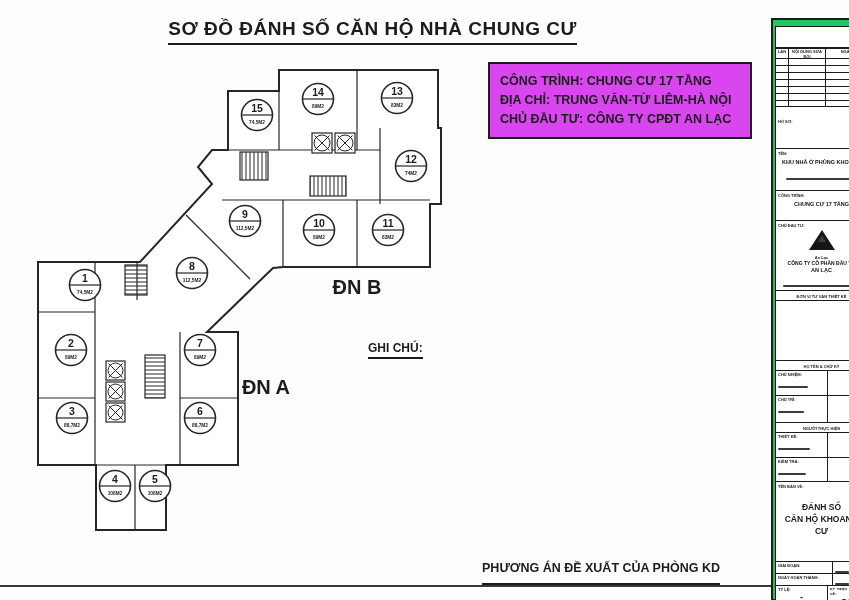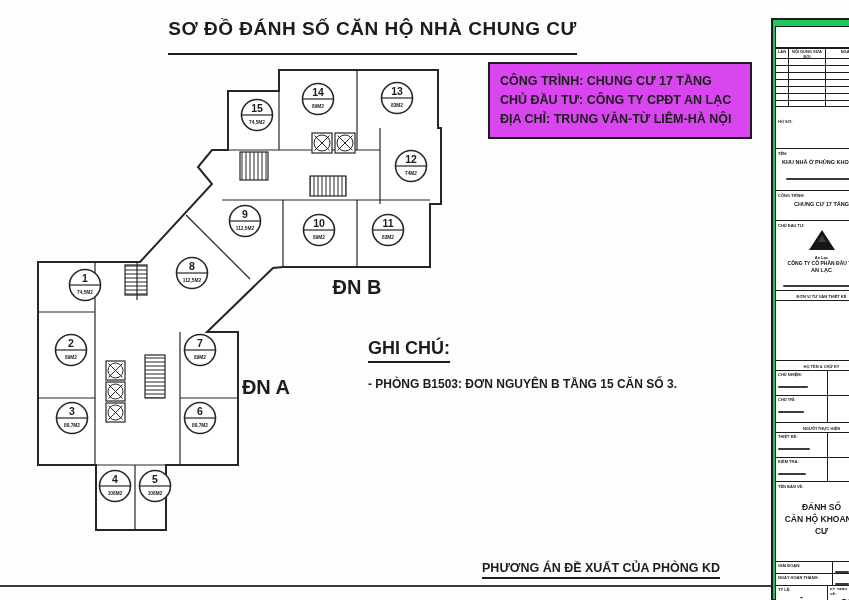--- a/index.html
+++ b/index.html
@@ -2,30 +2,30 @@
 <html><head>
 <meta charset="utf-8">
 <style>
   html,body{margin:0;padding:0;background:#f4f4f2;}
   #stage{position:relative;width:849px;height:600px;background:#fdfdfc;overflow:hidden;
          font-family:"Liberation Sans",sans-serif;color:#1c1c1c;}
   .abs{position:absolute;}
   
   #main-title{top:18px;left:0;width:745px;text-align:center;}
   #main-title span{display:inline-block;font-size:19px;font-weight:bold;letter-spacing:.5px;
-     border-bottom:2.5px solid #1c1c1c;padding-bottom:13px;}
+     border-bottom:2.5px solid #1c1c1c;padding-bottom:3px;}
   #info-box{top:62px;left:488px;width:240px;border:2px solid #1c1c1c;background:#d946ef;
      padding:8px 10px;font-size:12.5px;font-weight:bold;line-height:19px;white-space:nowrap;}
   #legend{top:338px;left:368px;width:360px;}
-  #legend .hd{display:inline-block;font-size:18px;font-weight:bold;border-bottom:2.5px solid #1c1c1c;
+  #legend .hd{display:inline-block;font-size:12px;font-weight:bold;border-bottom:2.5px solid #1c1c1c;
      padding-bottom:2px;margin-bottom:12px;}
   #legend .ln{font-size:12px;font-weight:bold;line-height:19px;white-space:nowrap;}
   #footer-note{top:558px;left:455px;width:292px;text-align:center;}
   #footer-note span{display:inline-block;font-size:12.5px;font-weight:bold;
-     border-bottom:2px solid #1c1c1c;padding-bottom:2px;}
+     border-bottom:2px solid #1c1c1c;padding-bottom:8px;}
   #sheet-bottom-line{top:585px;left:0;width:849px;height:2px;background:#3a3a3a;}
   
   #plan-svg{top:0;left:0;}
   .wall{fill:#ffffff;stroke:#262626;stroke-width:2;}
   .part{stroke:#262626;stroke-width:1.2;fill:none;}
   .dn-label{font-family:"Liberation Sans",sans-serif;font-size:20px;font-weight:bold;fill:#1c1c1c;}
   
   #title-block{top:18px;left:747px;width:97px;height:579px;border:2px solid #1c1c1c;background:#22c55e;margin-left:24px;}
   #title-block .cell{position:absolute;left:2px;right:2px;border:1px solid #1c1c1c;background:#fff;
      font-weight:bold;overflow:hidden;}
@@ -219,27 +219,26 @@
         </g>
       </g>
   </svg>
 
   <div id="main-title" class="abs">
     <span>SƠ ĐỒ ĐÁNH SỐ CĂN HỘ NHÀ CHUNG CƯ</span>
   </div>
 
   <div id="info-box" class="abs">
     <div>CÔNG TRÌNH: CHUNG CƯ 17 TẦNG</div>
+    <div>ĐỊA CHỈ: TRUNG VĂN-TỪ LIÊM-HÀ NỘI</div>
     <div>CHỦ ĐẦU TƯ: CÔNG TY CPĐT AN LẠC</div>
-    <div>ĐỊA CHỈ: TRUNG VĂN-TỪ LIÊM-HÀ NỘI</div>
   </div>
 
   <div id="legend" class="abs">
     <div class="hd">GHI CHÚ:</div>
-    <div class="ln">- PHÒNG B1503: ĐƠN NGUYÊN B TẦNG 15 CĂN SỐ 3.</div>
   </div>
 
   <div id="footer-note" class="abs">
     <span>PHƯƠNG ÁN ĐỀ XUẤT CỦA PHÒNG KD</span>
   </div>
 
   <div id="sheet-bottom-line" class="abs"></div>
 
   <div id="title-block" class="abs">
 

